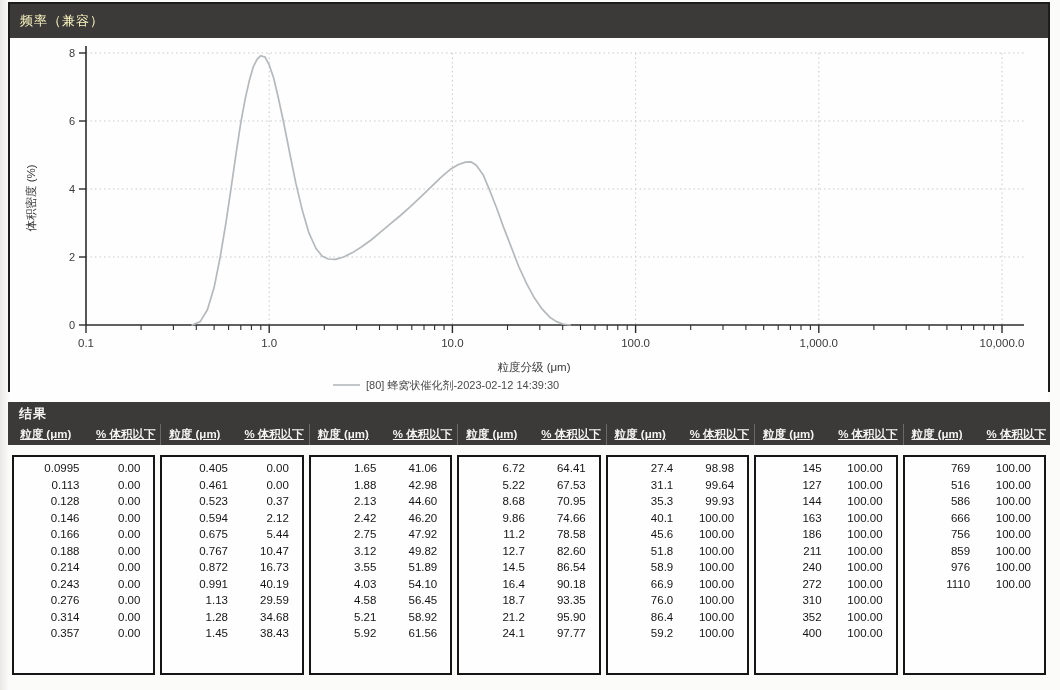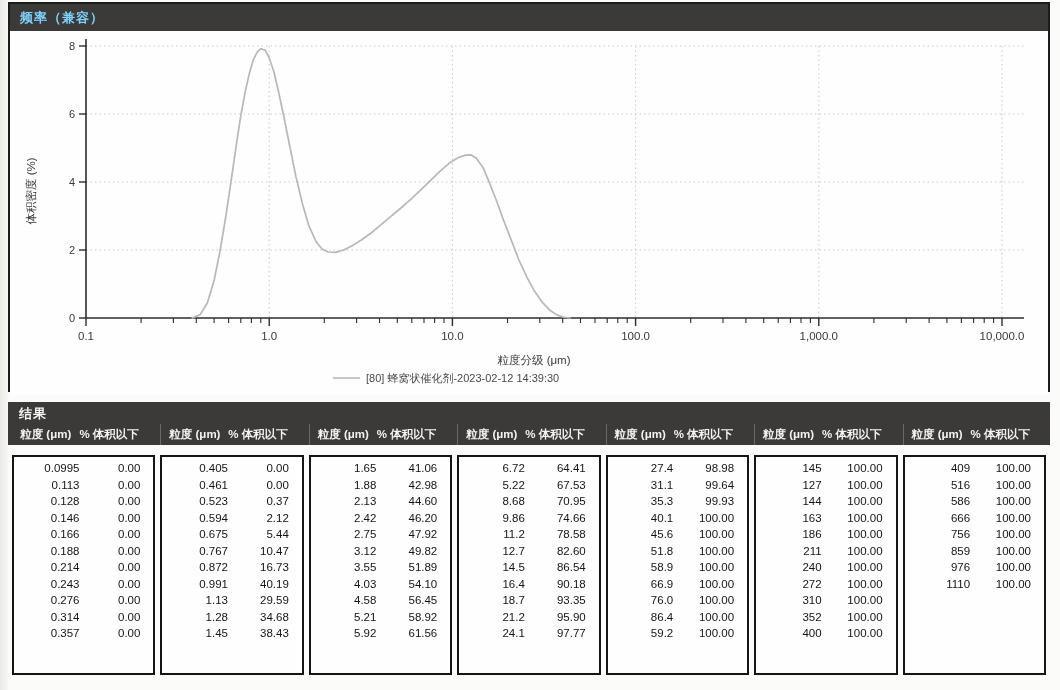--- a/index.html
+++ b/index.html
@@ -9,47 +9,47 @@
     background:#f4f3f1;
     position:relative;
     overflow:hidden;
   }
   .page { position:absolute; inset:0; background:linear-gradient(90deg,#e9e8e5 0,#fbfbfa 9px,#fbfbfa 100%); }
   .panel { position:absolute; left:8px; width:1042px; background:#fefefe; }
 
   
   .chart-panel { top:2px; height:390px; border:2px solid #1c1c1c; }
   .panel-header {
-    height:27px; background:#3c3a39; color:#7dd3fc;
-    font-size:13px; font-weight:bold; letter-spacing:1px;
+    height:34px; background:#3c3a39; color:#fef9c3;
+    font-size:13px; font-weight:normal; letter-spacing:1px;
     display:flex; align-items:center; padding-left:10px;
   }
   .chart-area { width:1038px; height:364px; background:#fefefe; }
   svg text { font-family:"Liberation Sans", sans-serif; fill:#3a3a3a; }
   svg .tick { font-size:11px; }
   svg .xticklab { font-size:11.5px; }
   svg .axlabel { font-size:11.5px; fill:#3a3a3a; }
   svg .legendtext { font-size:11px; fill:#4a4a4a; }
 
   
   .results-panel { top:402px; height:266px; background:transparent; }
   .results-header {
     height:43px; background:#3c3a39; color:#f3f3f0;
     padding:3px 4px 0 4px;
   }
   .results-title { font-size:13px; font-weight:bold; letter-spacing:1px; padding-left:7px; }
   .header-grid, .body-grid {
     display:grid; grid-template-columns:repeat(7, 1fr); gap:5px;
   }
   .header-grid { margin-top:1px; }
-  .hgroup { display:flex; align-items:center; height:21px; }
+  .hgroup { display:flex; align-items:center; height:21px;text-decoration:underline; }
   .hgroup + .hgroup { border-left:1px solid #6b6967; }
   .hcell { font-size:11.5px; font-weight:bold; white-space:nowrap; }
   .hcell.size { width:47%; text-align:center; }
-  .hcell.pct  { width:53%; text-align:left; }
+  .hcell.pct  { width:53%; text-align:right; }
   .body-grid { padding:10px 4px; }
   .tgroup {
     height:220px; background:#fefefe;
     border:2px solid #151515; border-top:2px solid #151515;
     padding-top:3px; overflow:hidden;
   }
   .trow { display:flex; height:16.5px; line-height:16.5px; }
   .tcell { font-size:11.5px; color:#141414; white-space:nowrap; }
   .tcell.size { width:47%; text-align:right; }
   .tcell.pct  { width:53%; text-align:right; padding-right:13px; }
@@ -453,21 +453,21 @@
             <span class="tcell size">352</span>
             <span class="tcell pct">100.00</span>
           </div>
           <div class="trow">
             <span class="tcell size">400</span>
             <span class="tcell pct">100.00</span>
           </div>
         </div>
         <div class="tgroup">
           <div class="trow">
-            <span class="tcell size">409</span>
+            <span class="tcell size">769</span>
             <span class="tcell pct">100.00</span>
           </div>
           <div class="trow">
             <span class="tcell size">516</span>
             <span class="tcell pct">100.00</span>
           </div>
           <div class="trow">
             <span class="tcell size">586</span>
             <span class="tcell pct">100.00</span>
           </div>

